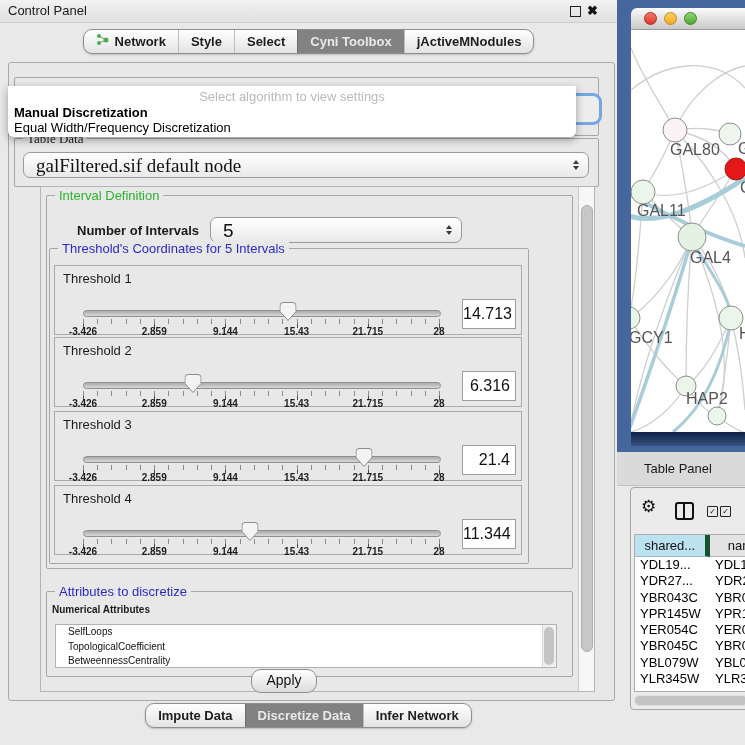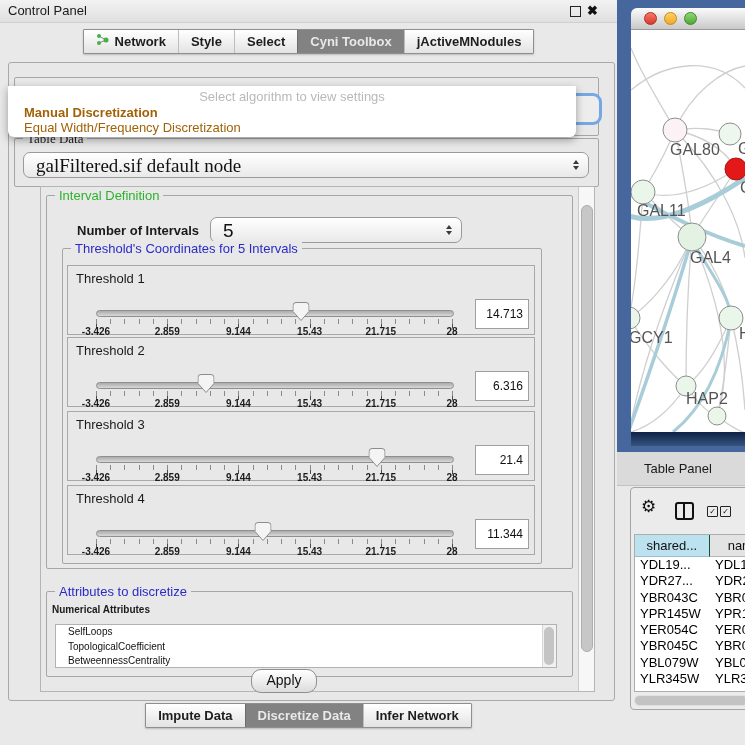--- a/index.html
+++ b/index.html
@@ -4,21 +4,21 @@
 <style>
   html,body{margin:0;padding:0;background:#e9e9e9;font-family:"Liberation Sans",sans-serif;}
   .root{position:relative;width:745px;height:745px;overflow:hidden;background:#e9e9e9;color:#1a1a1a;}
 
   
   .cp-titlebar{position:absolute;left:0;top:0;width:617px;height:22px;background:linear-gradient(#f2f2f2,#e0e0e0);border-bottom:1px solid #cfcfcf;}
   .cp-title{position:absolute;left:8px;top:0;line-height:22px;font-size:13px;color:#1a1a1a;}
   .float-btn{position:absolute;left:570px;top:6px;width:9px;height:9px;border:1.5px solid #222;background:transparent;}
   .close-btn{position:absolute;left:587px;top:2px;font-size:13px;font-weight:700;color:#111;line-height:18px;}
 
-  .seg{display:flex;border:1px solid #8f8f8f;border-radius:1px;overflow:hidden;background:linear-gradient(#ffffff,#e3e3e3);box-shadow:0 1px 2px rgba(0,0,0,.2);}
+  .seg{display:flex;border:1px solid #8f8f8f;border-radius:9px;overflow:hidden;background:linear-gradient(#ffffff,#e3e3e3);box-shadow:0 1px 2px rgba(0,0,0,.2);}
   .seg .tab{padding:0 12px;line-height:23px;font-size:13px;font-weight:700;color:#1d1d1d;border-left:1px solid #bdbdbd;white-space:nowrap;display:flex;align-items:center;gap:5px;}
   .seg .tab:first-child{border-left:none;}
   .seg .tab.active{background:#828282;color:#e9e9e9;border-left-color:#6d6d6d;}
   .top-bar{position:absolute;left:0;top:29px;width:617px;display:flex;justify-content:center;}
   .bottom-bar{position:absolute;left:0;top:703px;width:617px;display:flex;justify-content:center;}
 
   .main-panel{position:absolute;left:8px;top:62px;width:605px;height:637px;border:1px solid #a9a9a9;border-radius:3px;background:#e8e8e8;}
 
   .group{position:absolute;border:1px solid #a6a6a6;border-radius:2px;}
   .glabel{position:absolute;top:-8px;left:8px;background:#e8e8e8;padding:0 4px;font-size:13px;white-space:nowrap;}
@@ -27,40 +27,40 @@
   .combo{position:absolute;background:linear-gradient(#ffffff,#e9e9e9);border:1px solid #9a9a9a;border-radius:7px;font-size:19px;color:#111;height:26px;line-height:25px;padding-left:12px;box-sizing:border-box;}
   .stepper{position:absolute;right:9px;top:50%;transform:translateY(-50%);display:flex;flex-direction:column;gap:2px;}
   .tri-up{width:0;height:0;border-left:3.5px solid transparent;border-right:3.5px solid transparent;border-bottom:4.5px solid #3a3a3a;}
   .tri-down{width:0;height:0;border-left:3.5px solid transparent;border-right:3.5px solid transparent;border-top:4.5px solid #3a3a3a;}
 
   
   .focus-ring{position:absolute;left:560px;top:93px;width:36px;height:26px;border:3px solid #74a7e3;border-radius:9px;background:#ededed;z-index:5;}
 
   .popup{position:absolute;left:8px;top:86px;width:568px;height:51px;background:#ffffff;border-radius:0 0 6px 6px;box-shadow:0 3px 9px rgba(0,0,0,.35);z-index:30;font-size:13px;}
   .popup-prompt{position:absolute;left:0;right:0;top:3px;text-align:center;color:#b9b9b9;}
-  .popup-opt{position:absolute;left:16px;white-space:nowrap;color:#a16207;}
+  .popup-opt{position:absolute;left:6px;white-space:nowrap;color:#000000;}
   .popup-opt.o1{top:19px;font-weight:700;}
   .popup-opt.o2{top:34px;}
 
   .scrollpane{position:absolute;left:40px;top:186px;width:555px;height:506px;border:1px solid #b5b5b5;background:#e8e8e8;box-sizing:border-box;}
   .vscroll{position:absolute;right:0;top:0;bottom:0;width:15px;background:#f7f7f7;border-left:1px solid #c9c9c9;}
   .vscroll .thumb{position:absolute;left:2px;width:10px;top:18px;height:445px;background:#c7c7c7;border:1px solid #aeaeae;border-radius:6px;}
 
   .num-label{position:absolute;left:30px;top:27px;font-size:13px;font-weight:700;}
 
   .thr-box{position:absolute;left:4px;width:468px;height:70px;border:1px solid #a9a9a9;background:#e8e8e8;box-sizing:border-box;}
   .thr-label{position:absolute;left:8px;top:5px;font-size:13px;font-weight:400;}
   .sl-zone{position:absolute;left:28px;top:0;width:356px;height:70px;}
   .track{position:absolute;left:0;top:44px;width:356px;height:5px;background:linear-gradient(#ababab,#d8d8d8);border:1px solid #8f8f8f;border-radius:4px;}
   .ticks-minor{position:absolute;left:0;top:53px;width:357px;height:5px;background-image:repeating-linear-gradient(90deg,#8a8a8a 0 1px,transparent 1px 14.24px);}
   .ticks-major{position:absolute;left:0;top:53px;width:357px;height:9px;background-image:repeating-linear-gradient(90deg,#4c4c4c 0 1px,transparent 1px 71.2px);}
   .tick-labels{position:absolute;left:0;top:60px;width:356px;height:12px;}
   .tick-labels span{position:absolute;transform:translateX(-50%);font-size:10px;font-weight:700;color:#1c1c1c;white-space:nowrap;}
   .handle{position:absolute;top:36px;transform:translateX(-50%);}
-  .thr-value{position:absolute;right:5px;top:33px;width:54px;height:30px;background:#fff;border:1px solid #9f9f9f;box-sizing:border-box;font-size:12px;text-align:right;line-height:28px;padding-right:5px;color:#111;}
+  .thr-value{position:absolute;right:5px;top:33px;width:54px;height:30px;background:#fff;border:1px solid #9f9f9f;box-sizing:border-box;font-size:16px;text-align:right;line-height:28px;padding-right:5px;color:#111;}
 
   .attr-title{position:absolute;left:5px;top:12px;font-size:10px;font-weight:700;}
   .attr-list{position:absolute;left:8px;top:32px;width:502px;height:44px;background:#fff;border:1px solid #b2b2b2;overflow:hidden;box-sizing:border-box;}
   .attr-item{font-size:10px;line-height:14.6px;padding-left:12px;color:#111;}
   .attr-list .lscroll{position:absolute;right:0;top:0;bottom:0;width:13px;background:#f1f1f1;border-left:1px solid #d5d5d5;}
   .attr-list .lthumb{position:absolute;left:1px;top:2px;width:10px;height:38px;background:#c4c4c4;border-radius:5px;}
 
   .apply-btn{position:absolute;left:210px;top:482px;width:64px;height:22px;border:1px solid #8f8f8f;border-radius:10px;background:linear-gradient(#ffffff,#dcdcdc);font-size:14px;text-align:center;line-height:21px;color:#111;}
 
   
@@ -79,21 +79,21 @@
   .tp-title{position:absolute;left:27px;top:0;line-height:33px;font-size:13px;color:#1a1a1a;}
   .tp-body{position:absolute;left:13px;top:487px;width:130px;height:223px;background:#ebebeb;border:1px solid #a5a5a5;border-radius:4px 0 0 4px;box-sizing:border-box;}
   .gear{position:absolute;left:10px;top:9px;font-size:17px;color:#111;line-height:20px;}
   .split-icon{position:absolute;left:44px;top:14px;width:15px;height:14px;border:2px solid #111;border-radius:3px;}
   .split-icon::after{content:"";position:absolute;left:5.5px;top:0;width:2px;height:100%;background:#111;}
   .cb{position:absolute;top:18px;width:9px;height:9px;border:1.5px solid #222;border-radius:1px;font-size:8px;line-height:9px;text-align:center;color:#111;}
   .cb::after{content:"✓";}
   .cb1{left:76px;} .cb2{left:89px;}
   .tp-table{position:absolute;left:3px;top:46px;width:130px;height:158px;background:#fff;border:1px solid #adadad;box-sizing:border-box;}
   .tp-head{display:flex;height:22px;}
-  .th1{width:76px;background:#bde2ef;border-right:1px solid #14532d;border-bottom:1px solid #9cbecb;font-size:13px;text-align:center;line-height:21px;color:#111;box-sizing:border-box;}
+  .th1{width:76px;background:#bde2ef;border-right:5px solid #14532d;border-bottom:1px solid #9cbecb;font-size:13px;text-align:center;line-height:21px;color:#111;box-sizing:border-box;}
   .th2{width:54px;background:#e3e3e3;border-bottom:1px solid #b5b5b5;font-size:13px;line-height:21px;padding-left:18px;color:#111;box-sizing:border-box;white-space:nowrap;overflow:hidden;}
   .tp-rows{position:absolute;left:0;top:22px;width:128px;height:133px;overflow:hidden;}
   .tp-row{display:flex;height:16.3px;font-size:13px;line-height:16.3px;color:#000;}
   .tp-row .c1{width:76px;padding-left:5px;box-sizing:border-box;white-space:nowrap;overflow:hidden;}
   .tp-row .c2{width:52px;padding-left:4px;box-sizing:border-box;white-space:nowrap;overflow:hidden;}
   .hscroll{position:absolute;left:3px;bottom:3px;width:122px;height:11px;background:#e0e0e0;border-radius:6px;}
   .hscroll .thumb{position:absolute;left:1px;top:1px;width:112px;height:9px;background:#c3c3c3;border-radius:5px;}
 
   svg text{font-family:"Liberation Sans",sans-serif;}
 </style>
@@ -167,21 +167,21 @@
       <span class="glabel g-green">Interval Definition</span>
       <div class="num-label">Number of Intervals</div>
       <div class="combo" style="left:163px;top:21px;width:252px;">
         <span>5</span>
         <span class="stepper">
             <span class="tri-up"></span>
             <span class="tri-down"></span>
           </span>
       </div>
 
-      <div class="group" style="left:15px;top:52px;width:478px;height:314px;">
+      <div class="group" style="left:2px;top:52px;width:478px;height:314px;">
         <span class="glabel g-blue">Threshold's Coordinates for 5 Intervals</span>
 
         <div class="thr-box" style="top:16px;">
           <div class="thr-label">Threshold 1</div>
           <div class="sl-zone">
             <div class="track"></div>
             <div class="ticks-major"></div>
             <div class="ticks-minor"></div>
             <div class="handle" style="left: 57.7%;">
               <svg width="17" height="19" viewBox="0 0 17 19">

